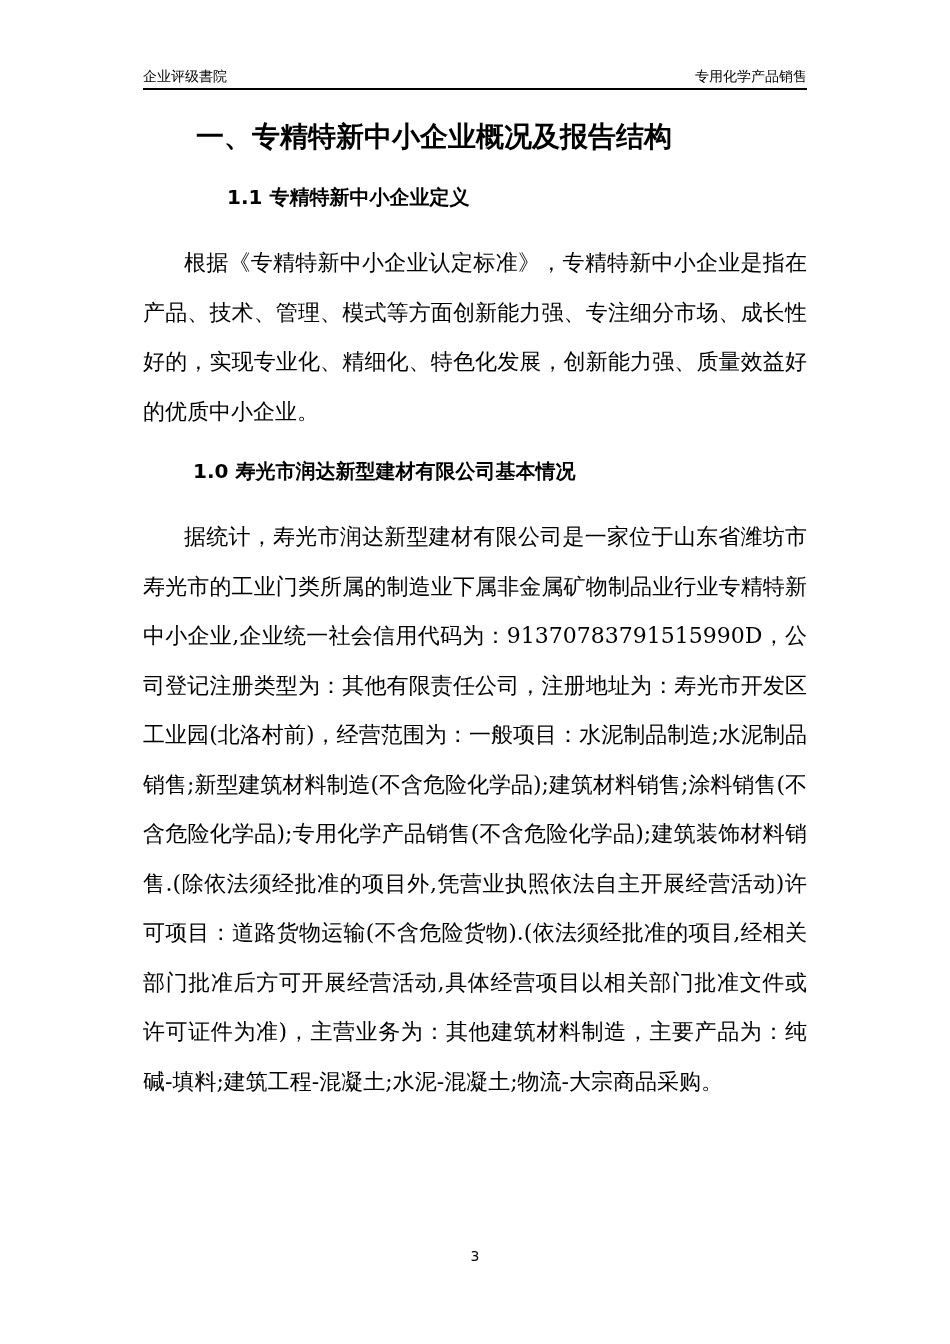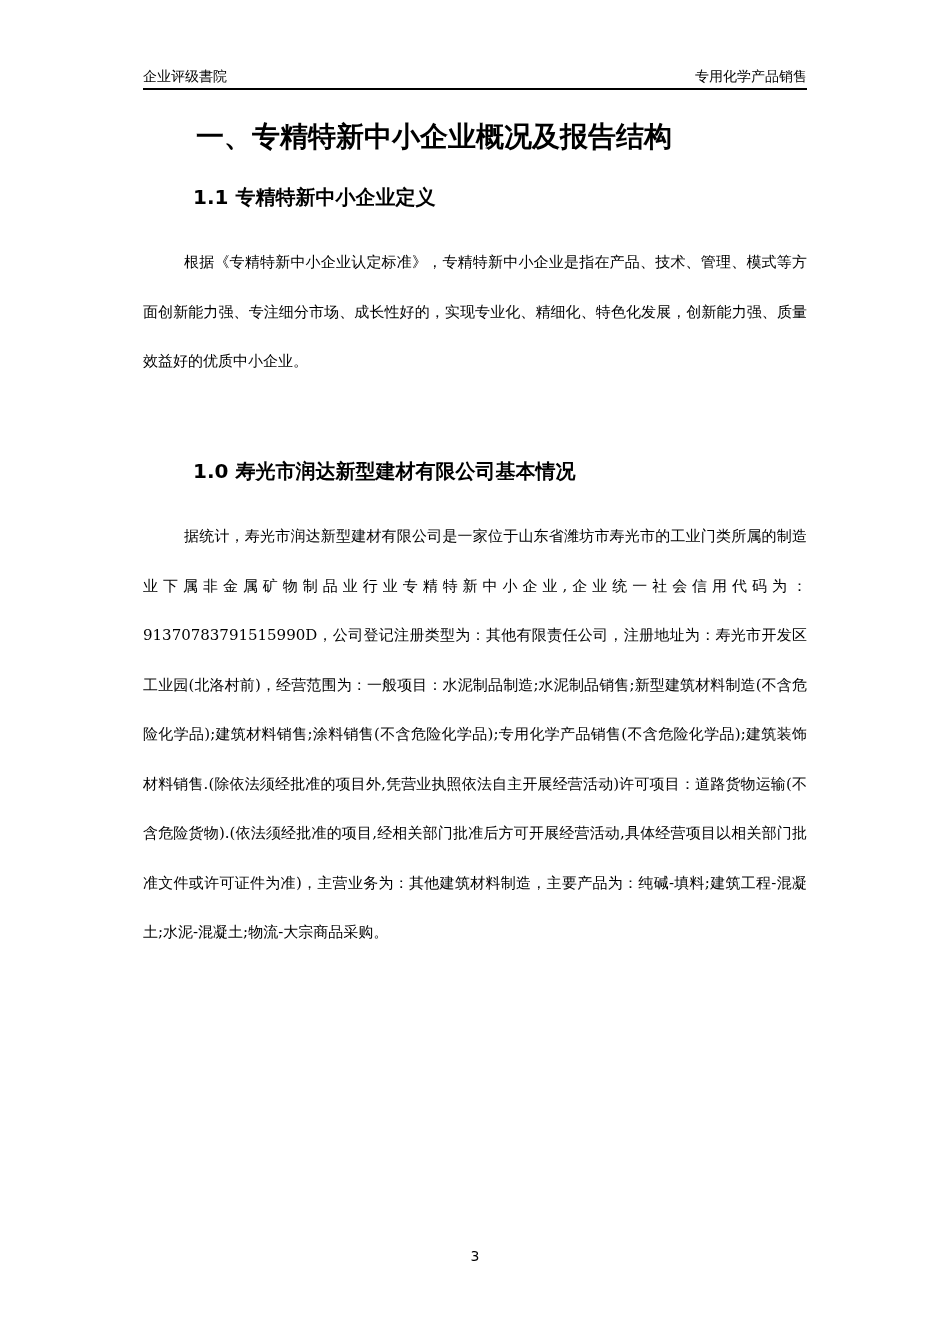--- a/index.html
+++ b/index.html
@@ -14,37 +14,37 @@
   .h1 {
     position: absolute; left: 196px; top: 120px;
     font-family: "DejaVu Sans", sans-serif; font-weight: bold; font-size: 28px; line-height: 34px;
   }
   .h2 {
     position: absolute; left: 193px;
     font-family: "DejaVu Sans", sans-serif; font-weight: bold; font-size: 20px; line-height: 30px;
   }
   .para {
     position: absolute; left: 143px; width: 664px;
-    font-family: "DejaVu Serif", serif; font-size: 15px; line-height: 49.5px;
+    font-family: "DejaVu Serif", serif; font-size: 22px; line-height: 49.5px;
     text-indent: 41px; text-align: justify; text-justify: inter-character;
   }
   .footer {
     position: absolute; left: 0; width: 950px; top: 1248px; text-align: center;
     font-family: "DejaVu Sans", sans-serif; font-size: 14px;
   }
 </style>
 </head>
 <body>
 
 <div class="header">
   <span class="left">企业评级書院</span>
   <span class="right">专用化学产品销售</span>
 </div>
 
 <div class="h1">一、专精特新中小企业概况及报告结构</div>
 
-<div class="h2" style="top:182px;">1.1 专精特新中小企业定义</div>
+<div class="h2" style="top:182px;margin-left:34px;">1.1 专精特新中小企业定义</div>
 <div class="para" style="top:238px;">根据《专精特新中小企业认定标准》，专精特新中小企业是指在产品、技术、管理、模式等方面创新能力强、专注细分市场、成长性好的，实现专业化、精细化、特色化发展，创新能力强、质量效益好的优质中小企业。</div>
 
 <div class="h2" style="top:456px;">1.0 寿光市润达新型建材有限公司基本情况</div>
 <div class="para" style="top:512px;">据统计，寿光市润达新型建材有限公司是一家位于山东省潍坊市寿光市的工业门类所属的制造业下属非金属矿物制品业行业专精特新中小企业,企业统一社会信用代码为：91370783791515990D，公司登记注册类型为：其他有限责任公司，注册地址为：寿光市开发区工业园(北洛村前)，经营范围为：一般项目：水泥制品制造;水泥制品销售;新型建筑材料制造(不含危险化学品);建筑材料销售;涂料销售(不含危险化学品);专用化学产品销售(不含危险化学品);建筑装饰材料销售.(除依法须经批准的项目外,凭营业执照依法自主开展经营活动)许可项目：道路货物运输(不含危险货物).(依法须经批准的项目,经相关部门批准后方可开展经营活动,具体经营项目以相关部门批准文件或许可证件为准)，主营业务为：其他建筑材料制造，主要产品为：纯碱-填料;建筑工程-混凝土;水泥-混凝土;物流-大宗商品采购。</div>
 
 <div class="footer">3</div>
 
 </body></html>

